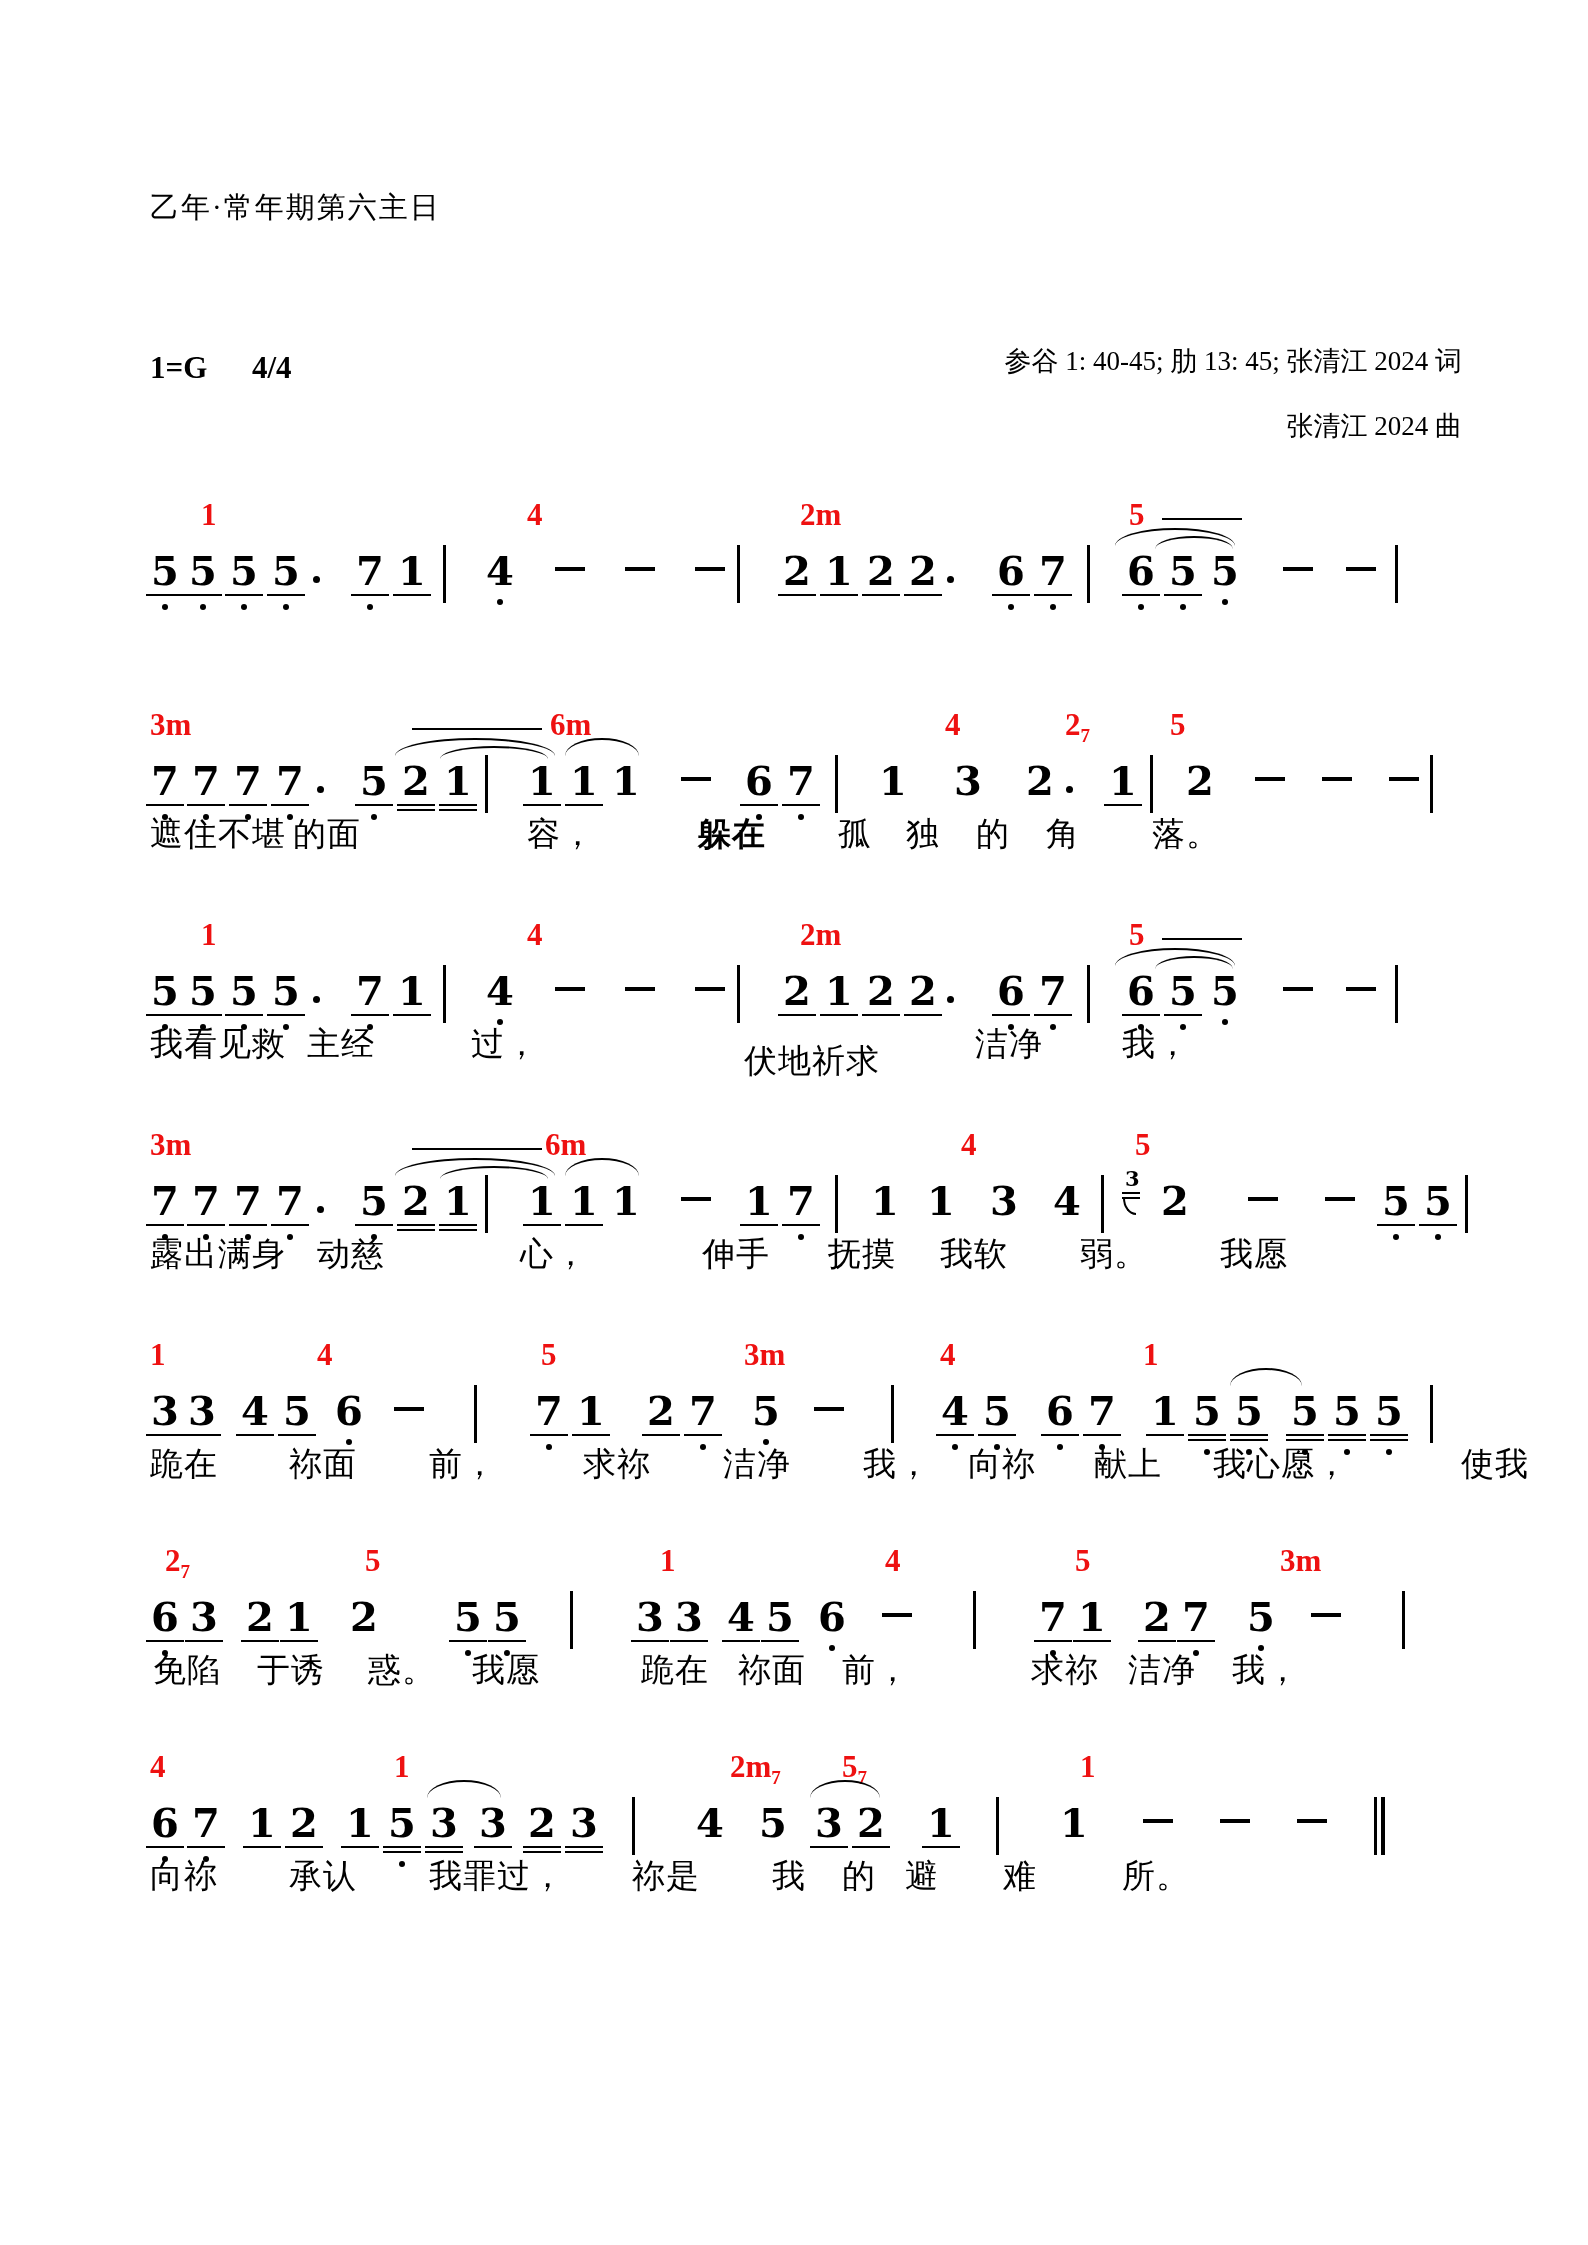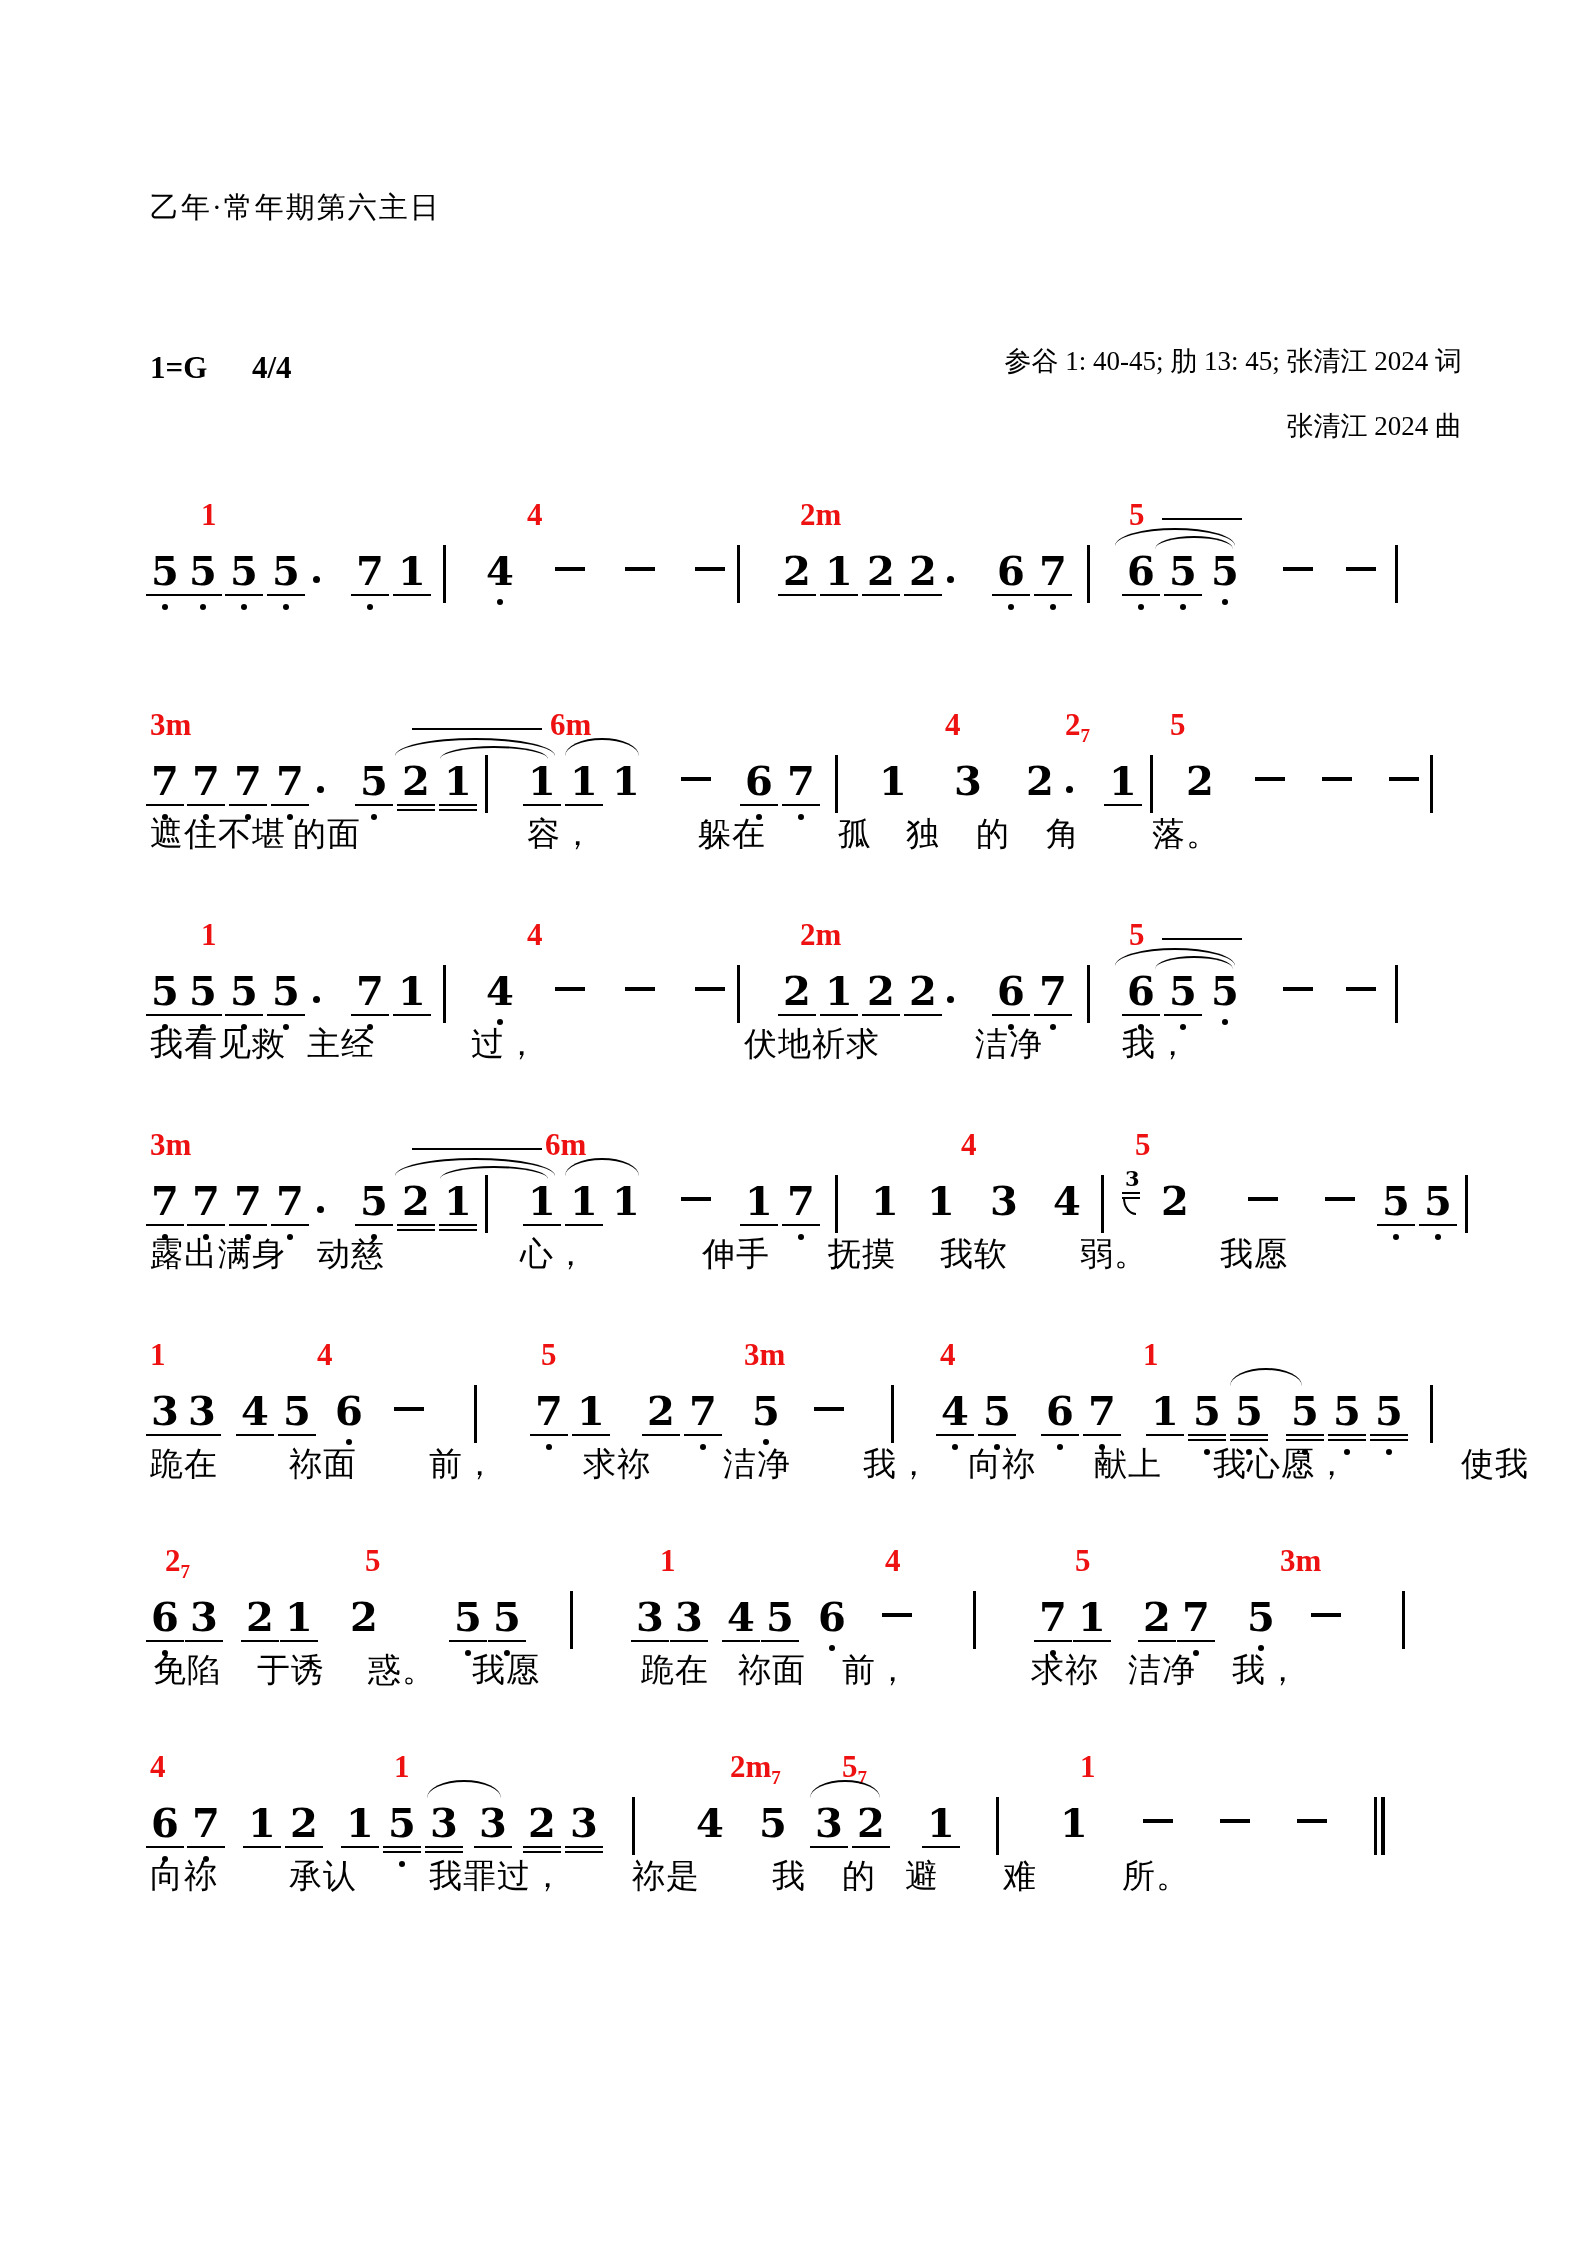--- a/index.html
+++ b/index.html
@@ -136,21 +136,21 @@
           <div class="bar" style="left: 1280px;"></div>
           <div class="arc" style="left: 245px; width: 160px;"></div>
           <div class="arc inner" style="left: 290px; width: 108px;"></div>
           <div class="arc flat" style="left: 262px; width: 130px;"></div>
           <div class="arc" style="left: 415px; width: 74px;"></div>
         </div>
         <div class="lyricrow">
           <span class="lyr" style="left: 0px;">遮住不堪</span>
           <span class="lyr" style="left: 143px;">的面</span>
           <span class="lyr" style="left: 377px;">容，</span>
-          <span class="lyr" style="left: 548px;">躲在</span>
+          <span class="lyr" style="left: 548px; font-weight: bold;">躲在</span>
           <span class="lyr" style="left: 688px;">孤</span>
           <span class="lyr" style="left: 756px;">独</span>
           <span class="lyr" style="left: 826px;">的</span>
           <span class="lyr" style="left: 896px;">角</span>
           <span class="lyr" style="left: 1002px;">落。</span>
         </div>
       </div>
       <div class="system" style="top: 918px;">
         <div class="chordrow">
           <span class="chord" style="left: 51px; color: rgb(238, 17, 17);">1</span>
@@ -187,21 +187,21 @@
           <div class="dash" style="left: 1196px;"></div>
           <div class="bar" style="left: 1245px;"></div>
           <div class="arc" style="left: 965px; width: 120px;"></div>
           <div class="arc inner" style="left: 1005px; width: 78px;"></div>
           <div class="arc flat" style="left: 1012px; width: 80px;"></div>
         </div>
         <div class="lyricrow">
           <span class="lyr" style="left: 0px;">我看见救</span>
           <span class="lyr" style="left: 157px;">主经</span>
           <span class="lyr" style="left: 321px;">过，</span>
-          <span class="lyr" style="left: 594px;">伏地祈求</span>
+          <span class="lyr" style="left: 594px; margin-top: 17px;">伏地祈求</span>
           <span class="lyr" style="left: 825px;">洁净</span>
           <span class="lyr" style="left: 972px;">我，</span>
         </div>
       </div>
       <div class="system" style="top: 1128px;">
         <div class="chordrow">
           <span class="chord" style="left: 0px; color: rgb(238, 17, 17);">3m</span>
           <span class="chord" style="left: 395px; color: rgb(238, 17, 17);">6m</span>
           <span class="chord" style="left: 811px; color: rgb(238, 17, 17);">4</span>
           <span class="chord" style="left: 985px; color: rgb(238, 17, 17);">5</span>

